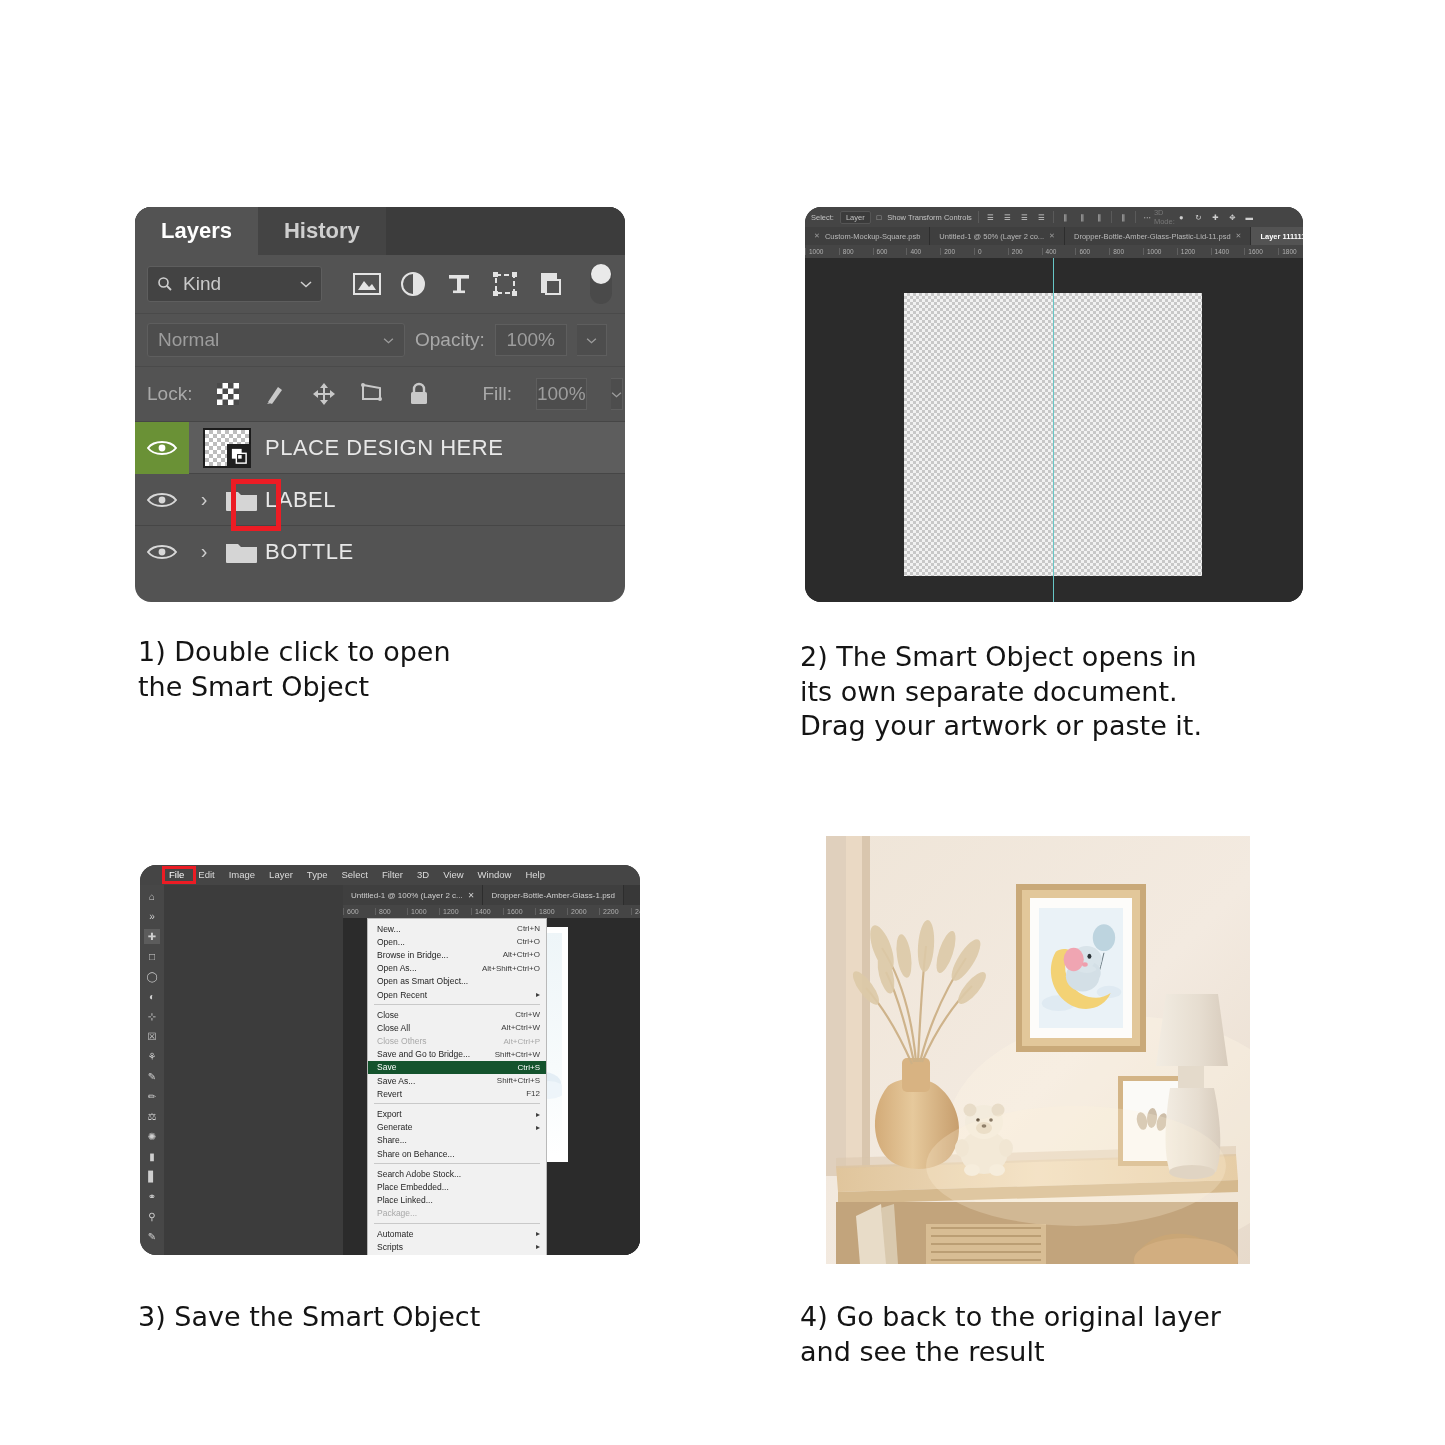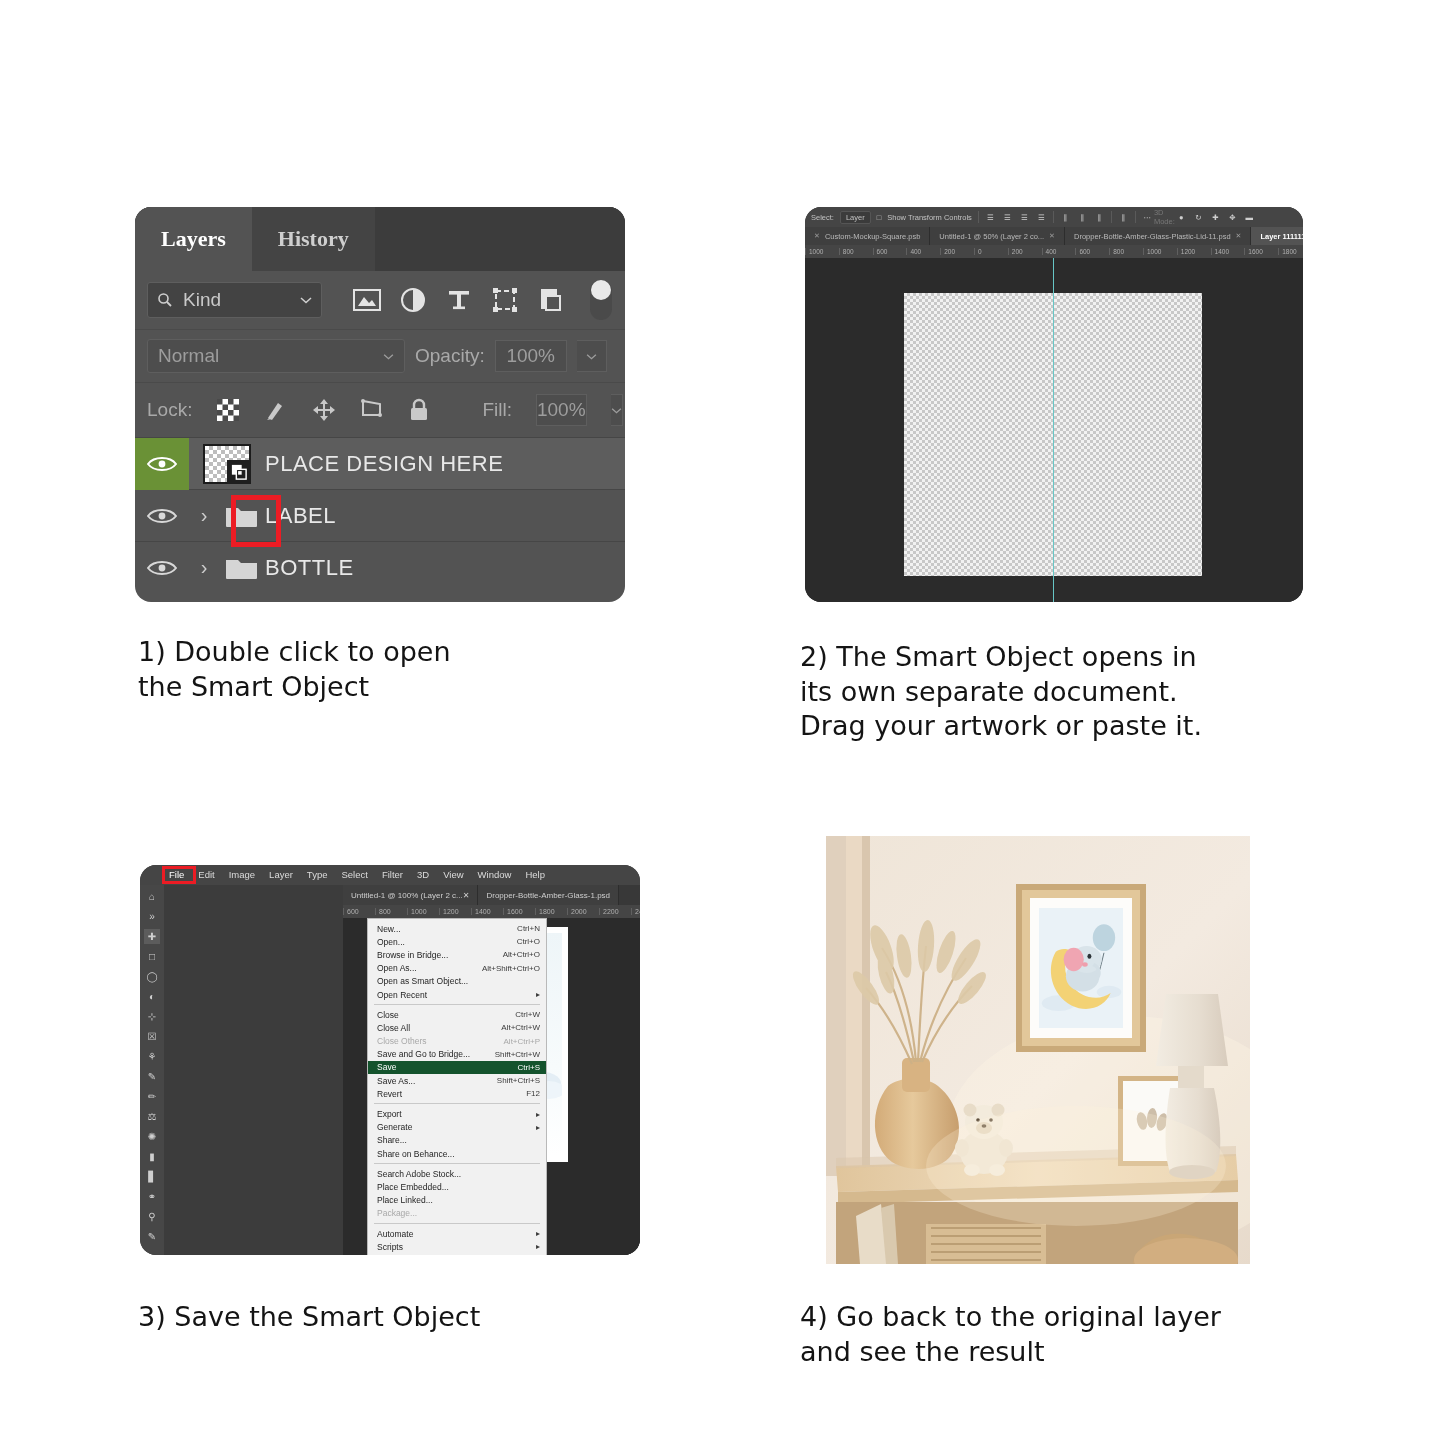--- a/index.html
+++ b/index.html
@@ -28,21 +28,21 @@
   .cap3 { left: 138px; top: 1300px; }
   .cap4 { left: 800px; top: 1300px; }
 
   
   .layers-panel {
     position: absolute; left: 135px; top: 207px;
     width: 490px; height: 395px;
     background: #535353; border-radius: 16px;
     overflow: hidden; color: #d8d8d8;
   }
-  .lp-tabs { display: flex; height: 64px; background: #3c3c3c; font-family: Liberation Serif, serif; }
+  .lp-tabs { display: flex; height: 48px; background: #3c3c3c; }
   .lp-tab {
     display: flex; align-items: center; padding: 0 26px;
     font-size: 22px; font-weight: bold; color: #cfcfcf;
   }
   .lp-tab.active { background: #535353; color: #fff; }
   .lp-tab.inactive { background: #444444; }
   .lp-tabs-rest { flex: 1; background: #3c3c3c; }
 
   .lp-filter { display: flex; align-items: center; height: 58px; padding: 0 12px; gap: 16px; }
   .kind-box {
@@ -162,21 +162,21 @@
   .ps3-toolbar{
     position:absolute; left:0; top:0; width:24px; bottom:0; background:#474747;
     display:flex; flex-direction:column; align-items:center; padding-top:4px; gap:5px;
   }
   .tb-ic{ width:16px; height:15px; display:flex; align-items:center; justify-content:center; color:#cfcfcf; font-size:10px; }
   .tb-ic.sel{ background:#5c5c5c; }
 
   .ps3-right{ position:absolute; left:203px; top:0; right:0; bottom:0; background:#2f2f2f; }
   .ps3-tabbar{ height:20px; background:#383838; display:flex; overflow:hidden; }
   .ps3-tab{
-    display:flex; align-items:center; padding:0 8px; font-size:8px;
+    display:flex; align-items:center; gap:5px; padding:0 8px; font-size:8px;
     color:#cfcfcf; background:#3f3f3f; border-right:1px solid #2d2d2d; white-space:nowrap;
   }
   .ps3-ruler{
     height:13px; background:#454545; display:flex; align-items:center;
     font-size:7px; color:#b0b0b0; overflow:hidden;
   }
   .ps3-ruler span{ flex:0 0 32px; padding-left:3px; border-left:1px solid #606060; }
   .ps3-canvas{ position:relative; height:337px; background:#2b2b2b; }
 
   .artwork{

